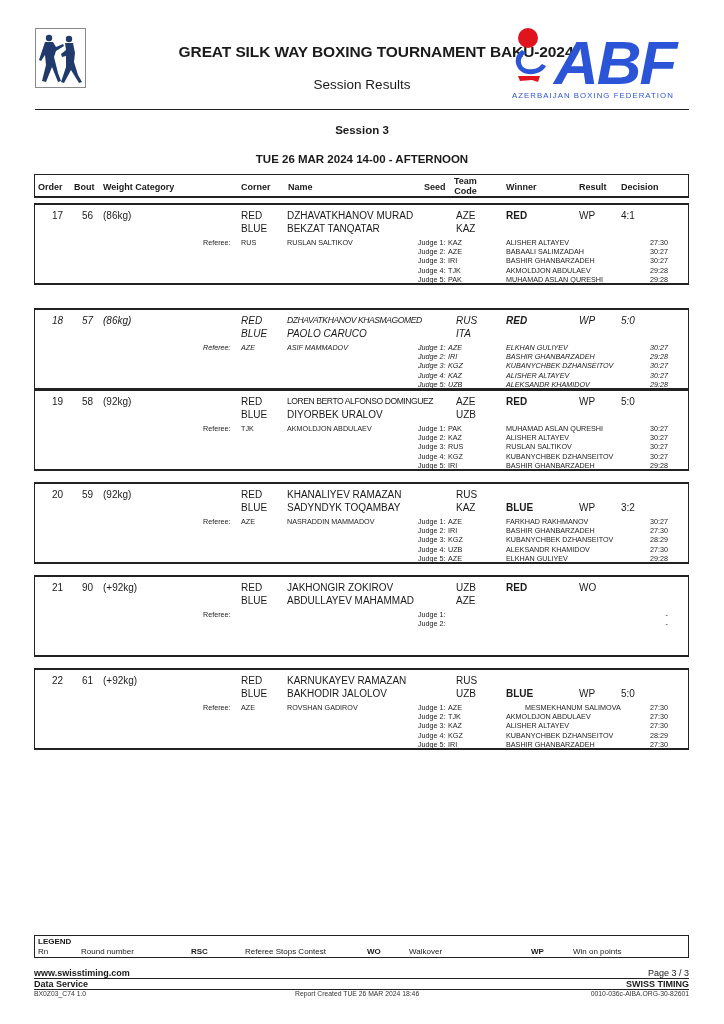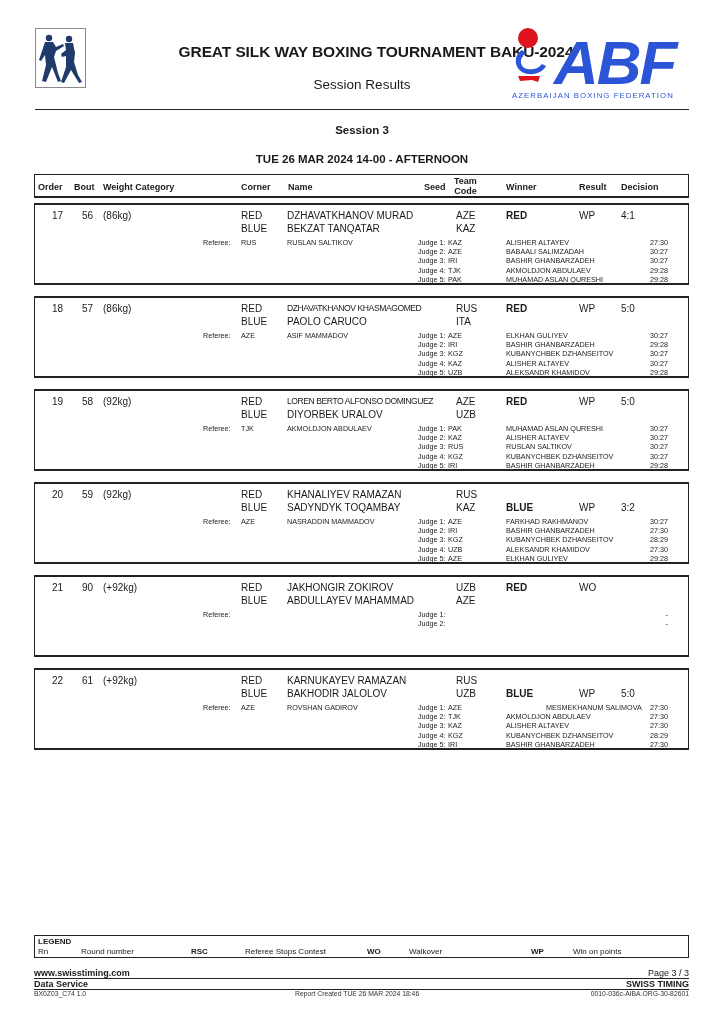--- a/index.html
+++ b/index.html
@@ -133,21 +133,21 @@
         <span class="b sm" style="left: 413px; top: 60.6px;">TJK</span>
         <span class="b sm" style="left: 471px; top: 60.6px;">AKMOLDJON ABDULAEV</span>
         <span class="b sm" style="right: 20px; top: 60.6px;">29:28</span>
         <div></div>
         <span class="b sm" style="left: 383px; top: 69.8px;">Judge 5:</span>
         <span class="b sm" style="left: 413px; top: 69.8px;">PAK</span>
         <span class="b sm" style="left: 471px; top: 69.8px;">MUHAMAD ASLAN QURESHI</span>
         <span class="b sm" style="right: 20px; top: 69.8px;">29:28</span>
       </div>
   </div>
-    <div class="bout" style="top: 296px;">
+    <div class="bout" style="top: 308px; font-style: italic;">
     <span class="b big" style="left:17px;top:5px">18</span>
     <span class="b big" style="left:47px;top:5px">57</span>
     <span class="b big" style="left:68px;top:5px">(86kg)</span>
 
     <span class="b big" style="left:206px;top:5px">RED</span>
     <span class="b big" style="left:206px;top:18px">BLUE</span>
     <span class="b big narrow" style="left:252px;top:5px">DZHAVATKHANOV KHASMAGOMED</span>
     <span class="b big" style="left:252px;top:18px">PAOLO CARUCO</span>
     <span class="b big" style="left:421px;top:5px">RUS</span>
     <span class="b big" style="left:421px;top:18px">ITA</span>
@@ -334,21 +334,21 @@
     <span class="b big" style="left: 586px; top: 18px;">5:0</span>
 
     <span class="b sm" style="left:168px;top:33px">Referee:</span>
     <span class="b sm" style="left:206px;top:33px">AZE</span>
     <span class="b sm" style="left:252px;top:33px">ROVSHAN GADIROV</span>
 
     <div class="judges">
         <div></div>
         <span class="b sm" style="left: 383px; top: 33px;">Judge 1:</span>
         <span class="b sm" style="left: 413px; top: 33px;">AZE</span>
-        <span class="b sm" style="left: 473px; top: 33px; padding-left: 38px;">MESMEKHANUM SALIMOVA</span>
+        <span class="b sm" style="left: 452px; top: 33px; padding-left: 38px;">MESMEKHANUM SALIMOVA</span>
         <span class="b sm" style="right: 20px; top: 33px;">27:30</span>
         <div></div>
         <span class="b sm" style="left: 383px; top: 42.2px;">Judge 2:</span>
         <span class="b sm" style="left: 413px; top: 42.2px;">TJK</span>
         <span class="b sm" style="left: 471px; top: 42.2px;">AKMOLDJON ABDULAEV</span>
         <span class="b sm" style="right: 20px; top: 42.2px;">27:30</span>
         <div></div>
         <span class="b sm" style="left: 383px; top: 51.4px;">Judge 3:</span>
         <span class="b sm" style="left: 413px; top: 51.4px;">KAZ</span>
         <span class="b sm" style="left: 471px; top: 51.4px;">ALISHER ALTAYEV</span>

